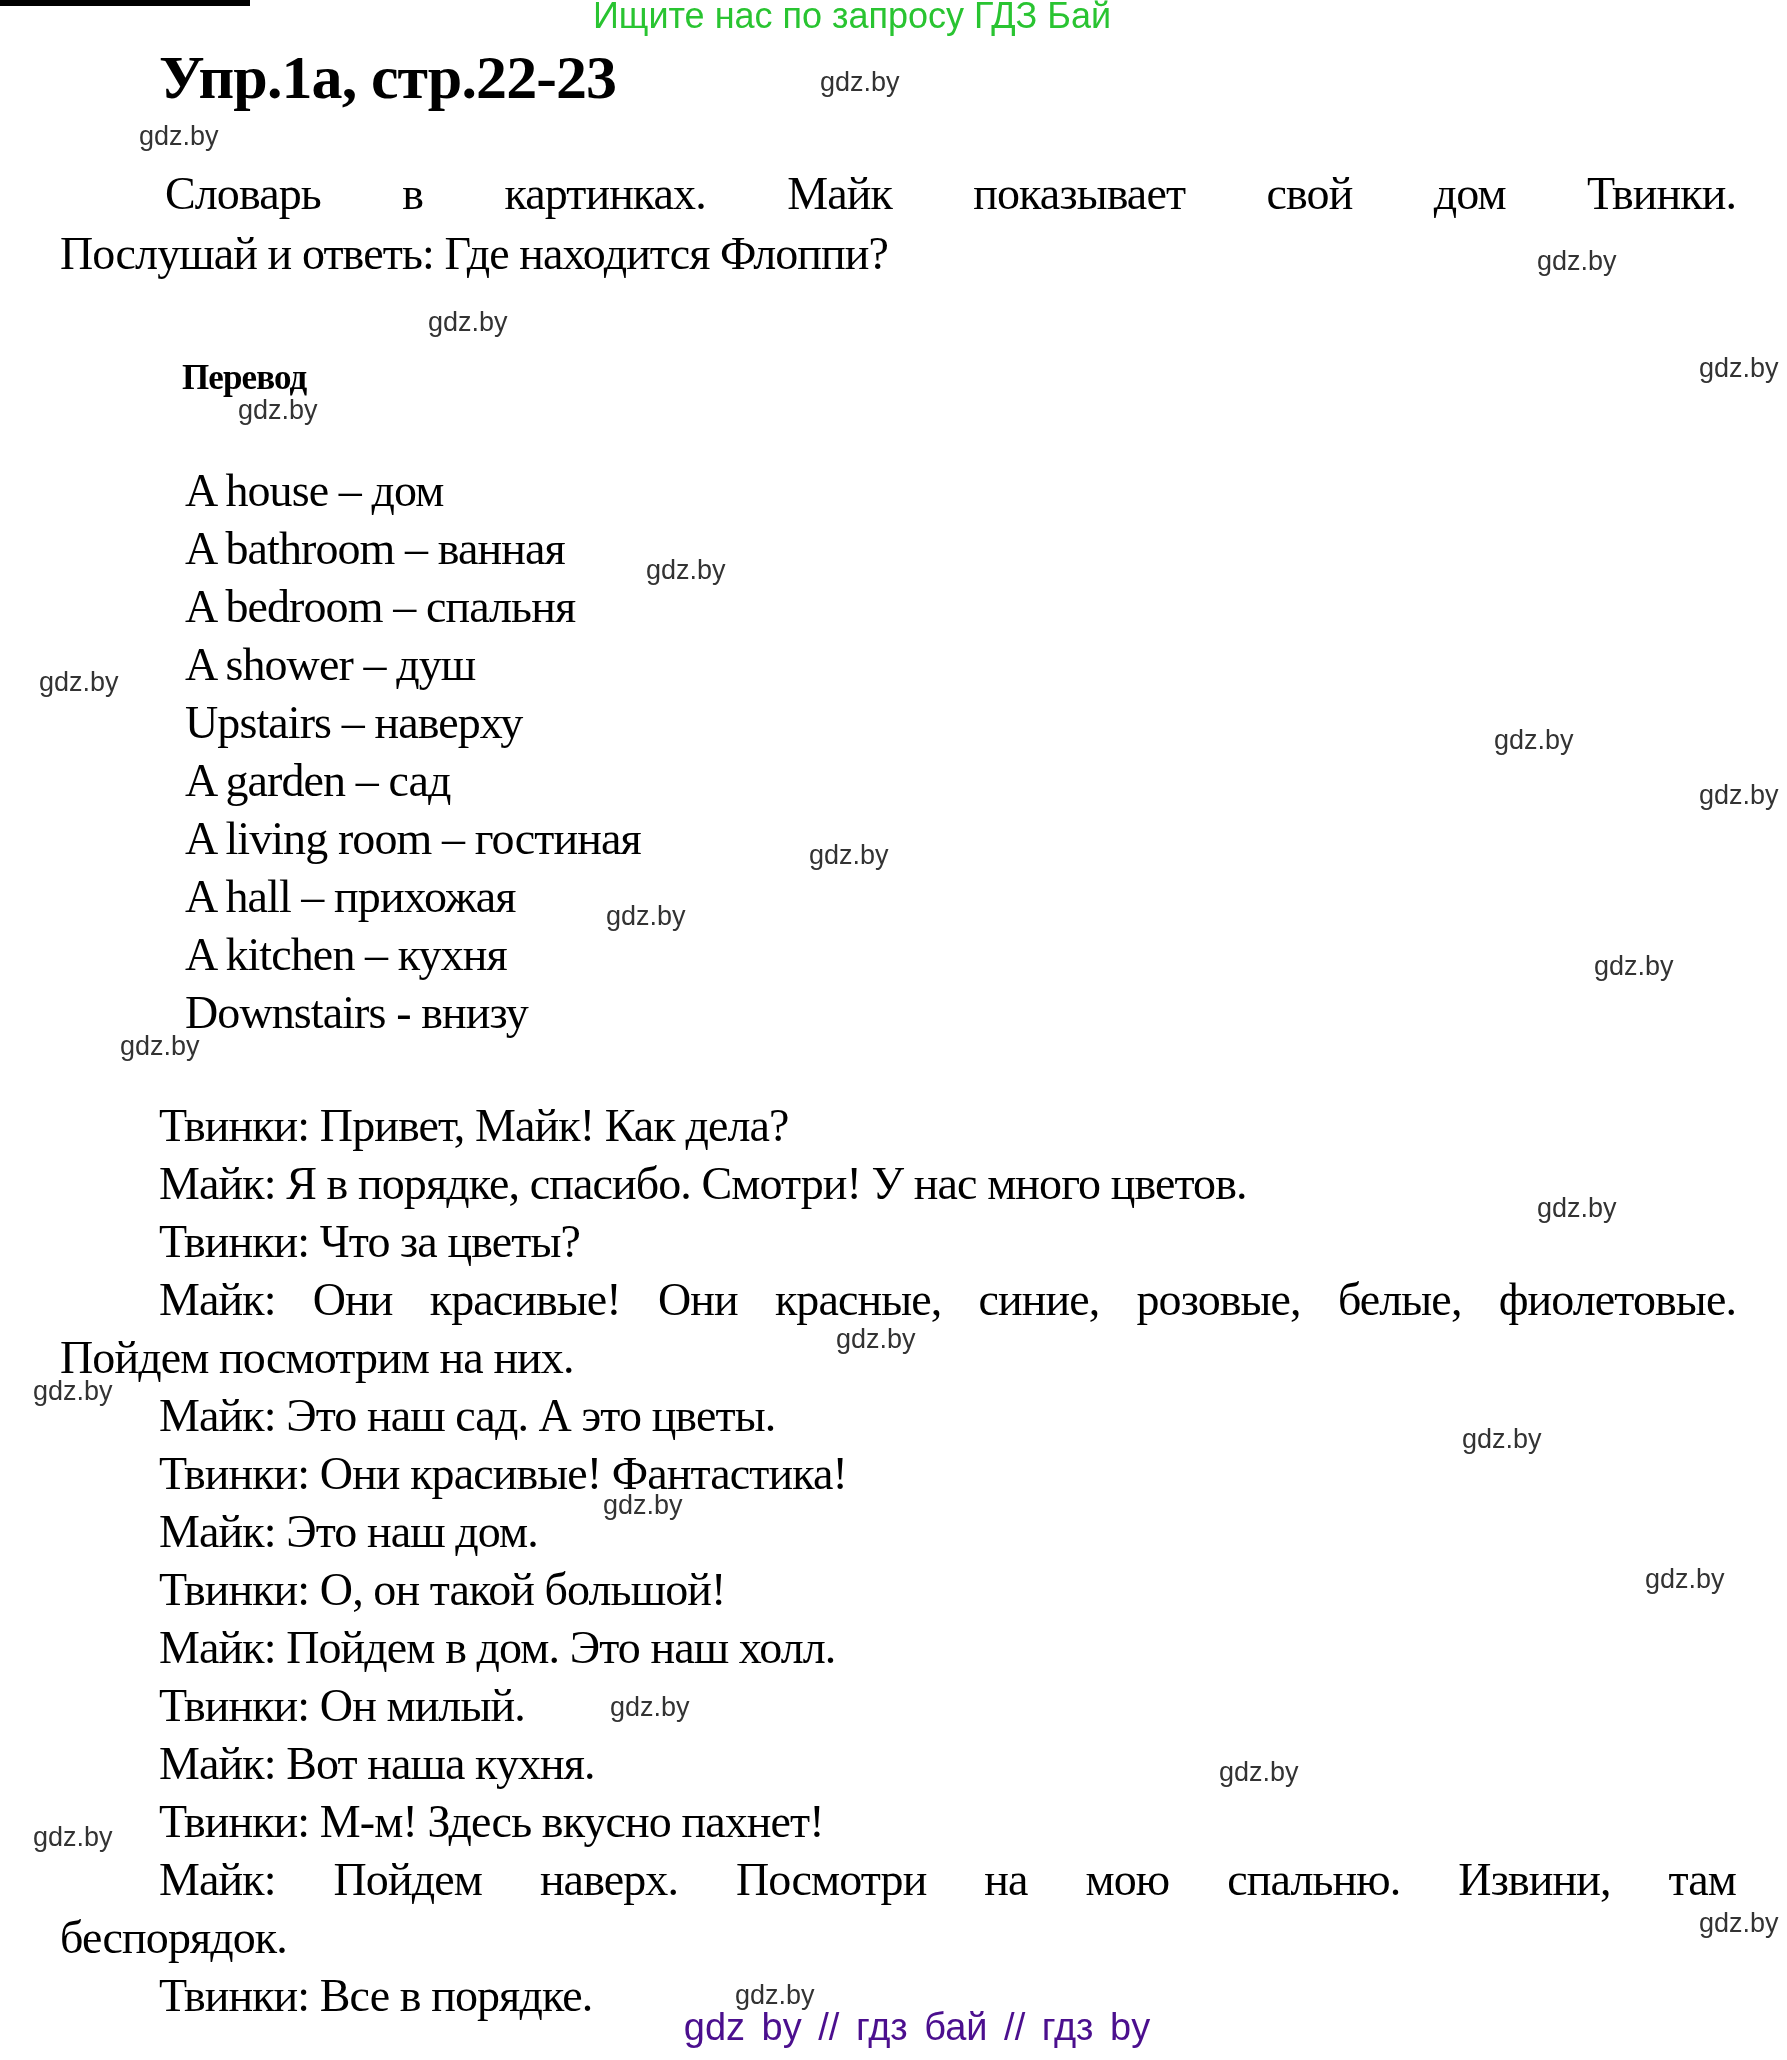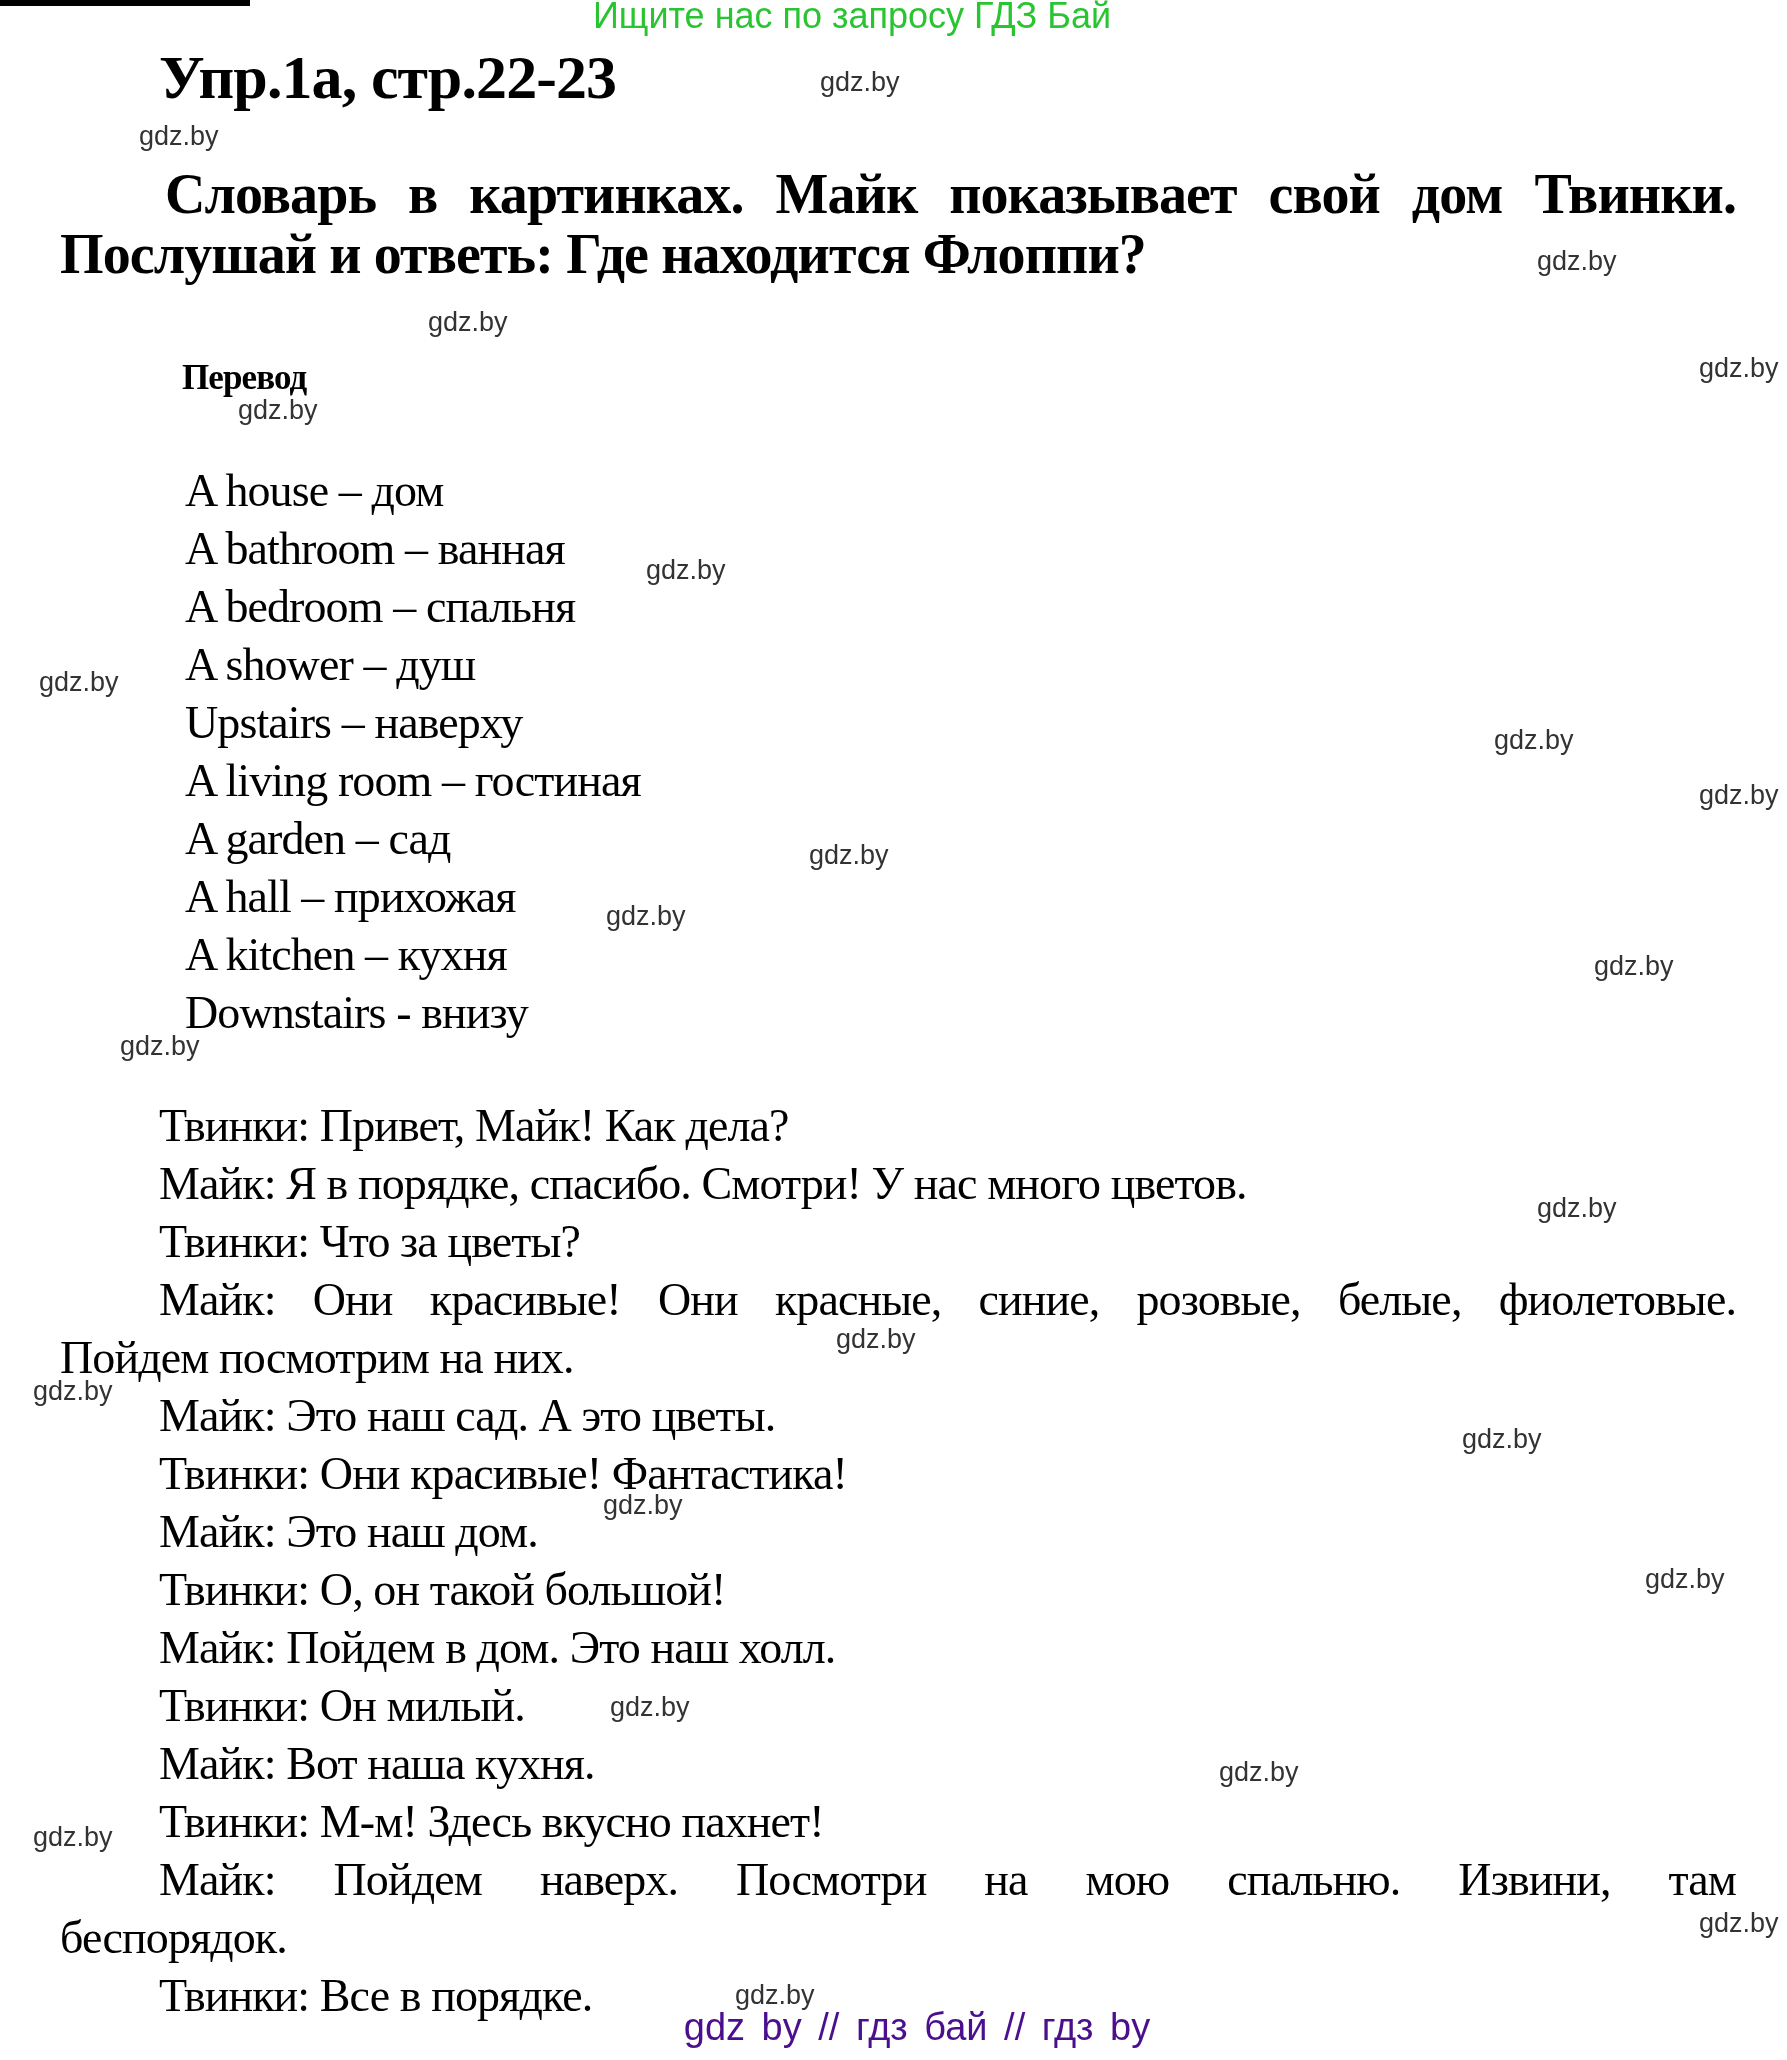--- a/index.html
+++ b/index.html
@@ -21,21 +21,21 @@
     font-size:36px;line-height:1.05;white-space:nowrap;
     color:var(--banner-green,#29c431);
   }
   .doc-title{
     position:absolute;left:159px;top:48px;
     font-weight:bold;font-size:62px;line-height:58px;
     letter-spacing:-0.9px;white-space:nowrap;
   }
   .heading{
     position:absolute;left:60px;top:164px;width:1676px;
-    font-weight:bold;font-size:56px;line-height:60px;letter-spacing:-0.9px;
+    font-weight:normal;font-size:46px;line-height:60px;letter-spacing:-0.9px;
   }
   .heading .l1{
     padding-left:105px;
     text-align:justify;text-align-last:justify;
   }
   .heading .l2{white-space:nowrap;}
   .perevod{
     position:absolute;left:159px;top:349px;
     font-weight:bold;font-size:35px;line-height:58px;letter-spacing:-0.9px;white-space:nowrap;margin-left:23px;
   }
@@ -87,22 +87,22 @@
 
   <div class="perevod">Перевод</div>
 
   <div class="vocab">
 
   <div class="line">A house – дом</div>
       <div class="line">A bathroom – ванная</div>
       <div class="line">A bedroom – спальня</div>
       <div class="line">A shower – душ</div>
       <div class="line">Upstairs – наверху</div>
+      <div class="line">A garden – сад</div>
       <div class="line">A living room – гостиная</div>
-      <div class="line">A garden – сад</div>
       <div class="line">A hall – прихожая</div>
       <div class="line">A kitchen – кухня</div>
       <div class="line">Downstairs - внизу</div>
     </div>
 
   <div class="dialogue">
 
   <div class="line indent">Твинки: Привет, Майк! Как дела?</div>
       <div class="line indent">Майк: Я в порядке, спасибо. Смотри! У нас много цветов.</div>
       <div class="line indent">Твинки: Что за цветы?</div>

